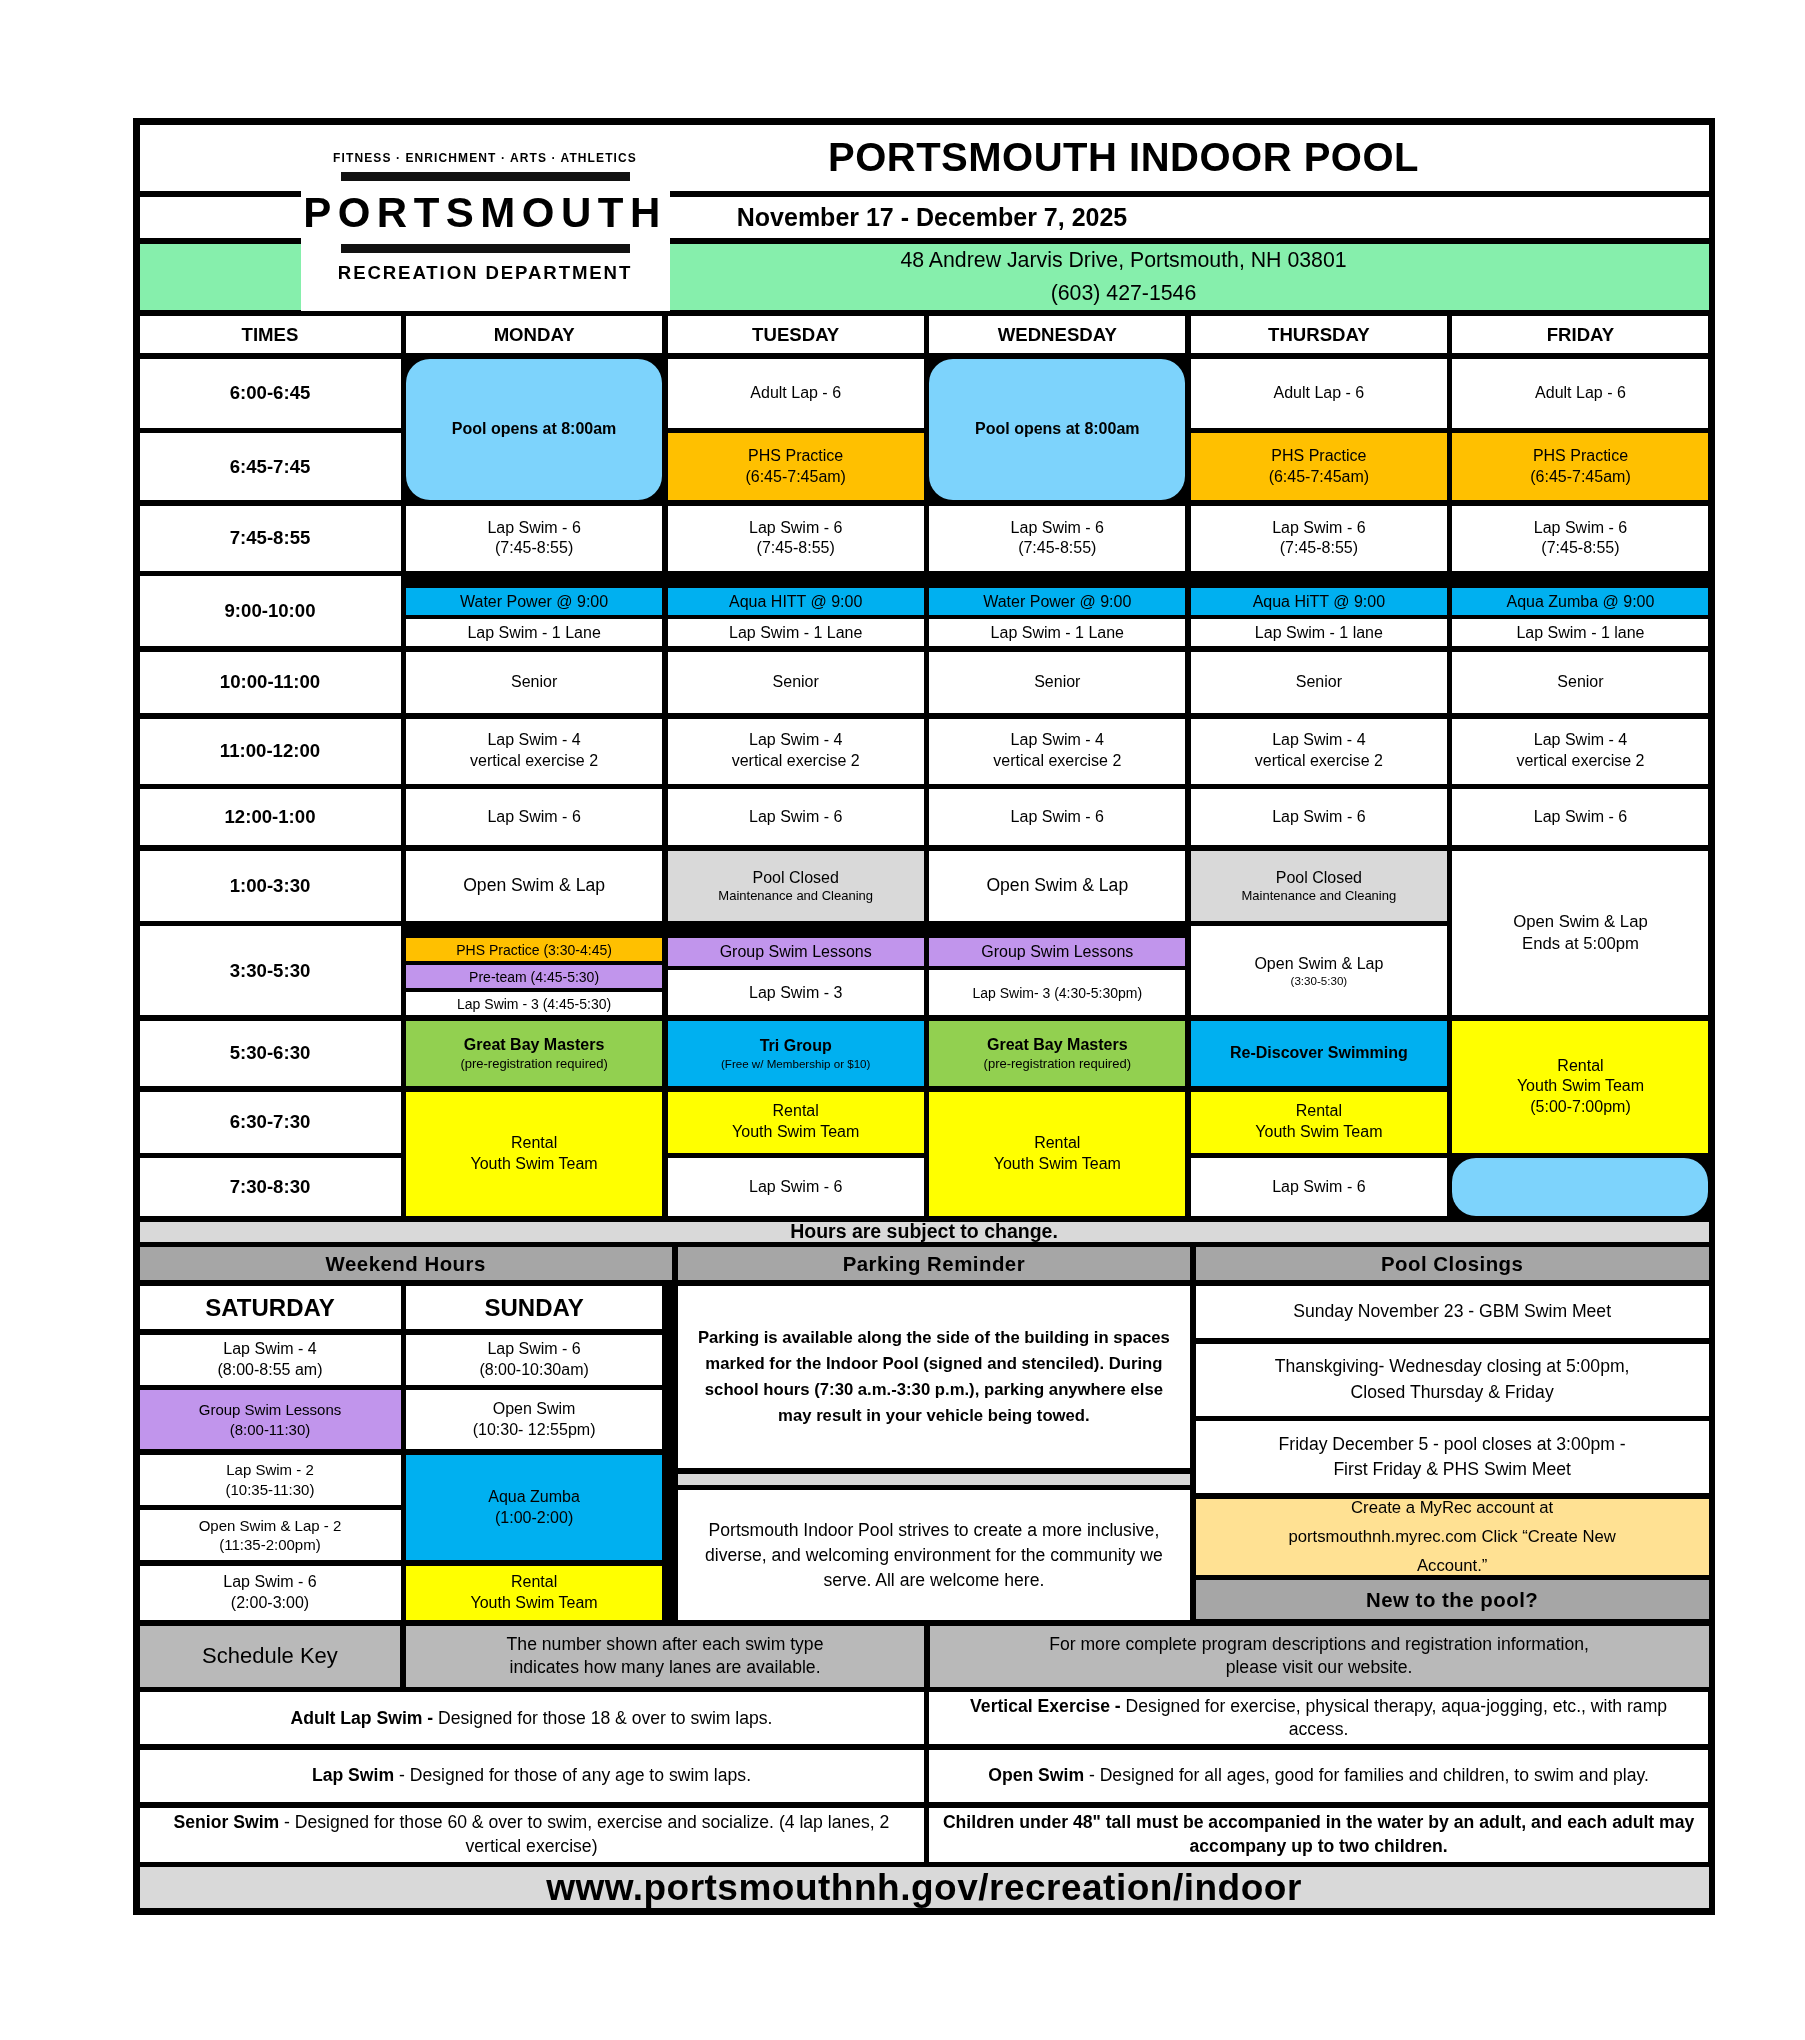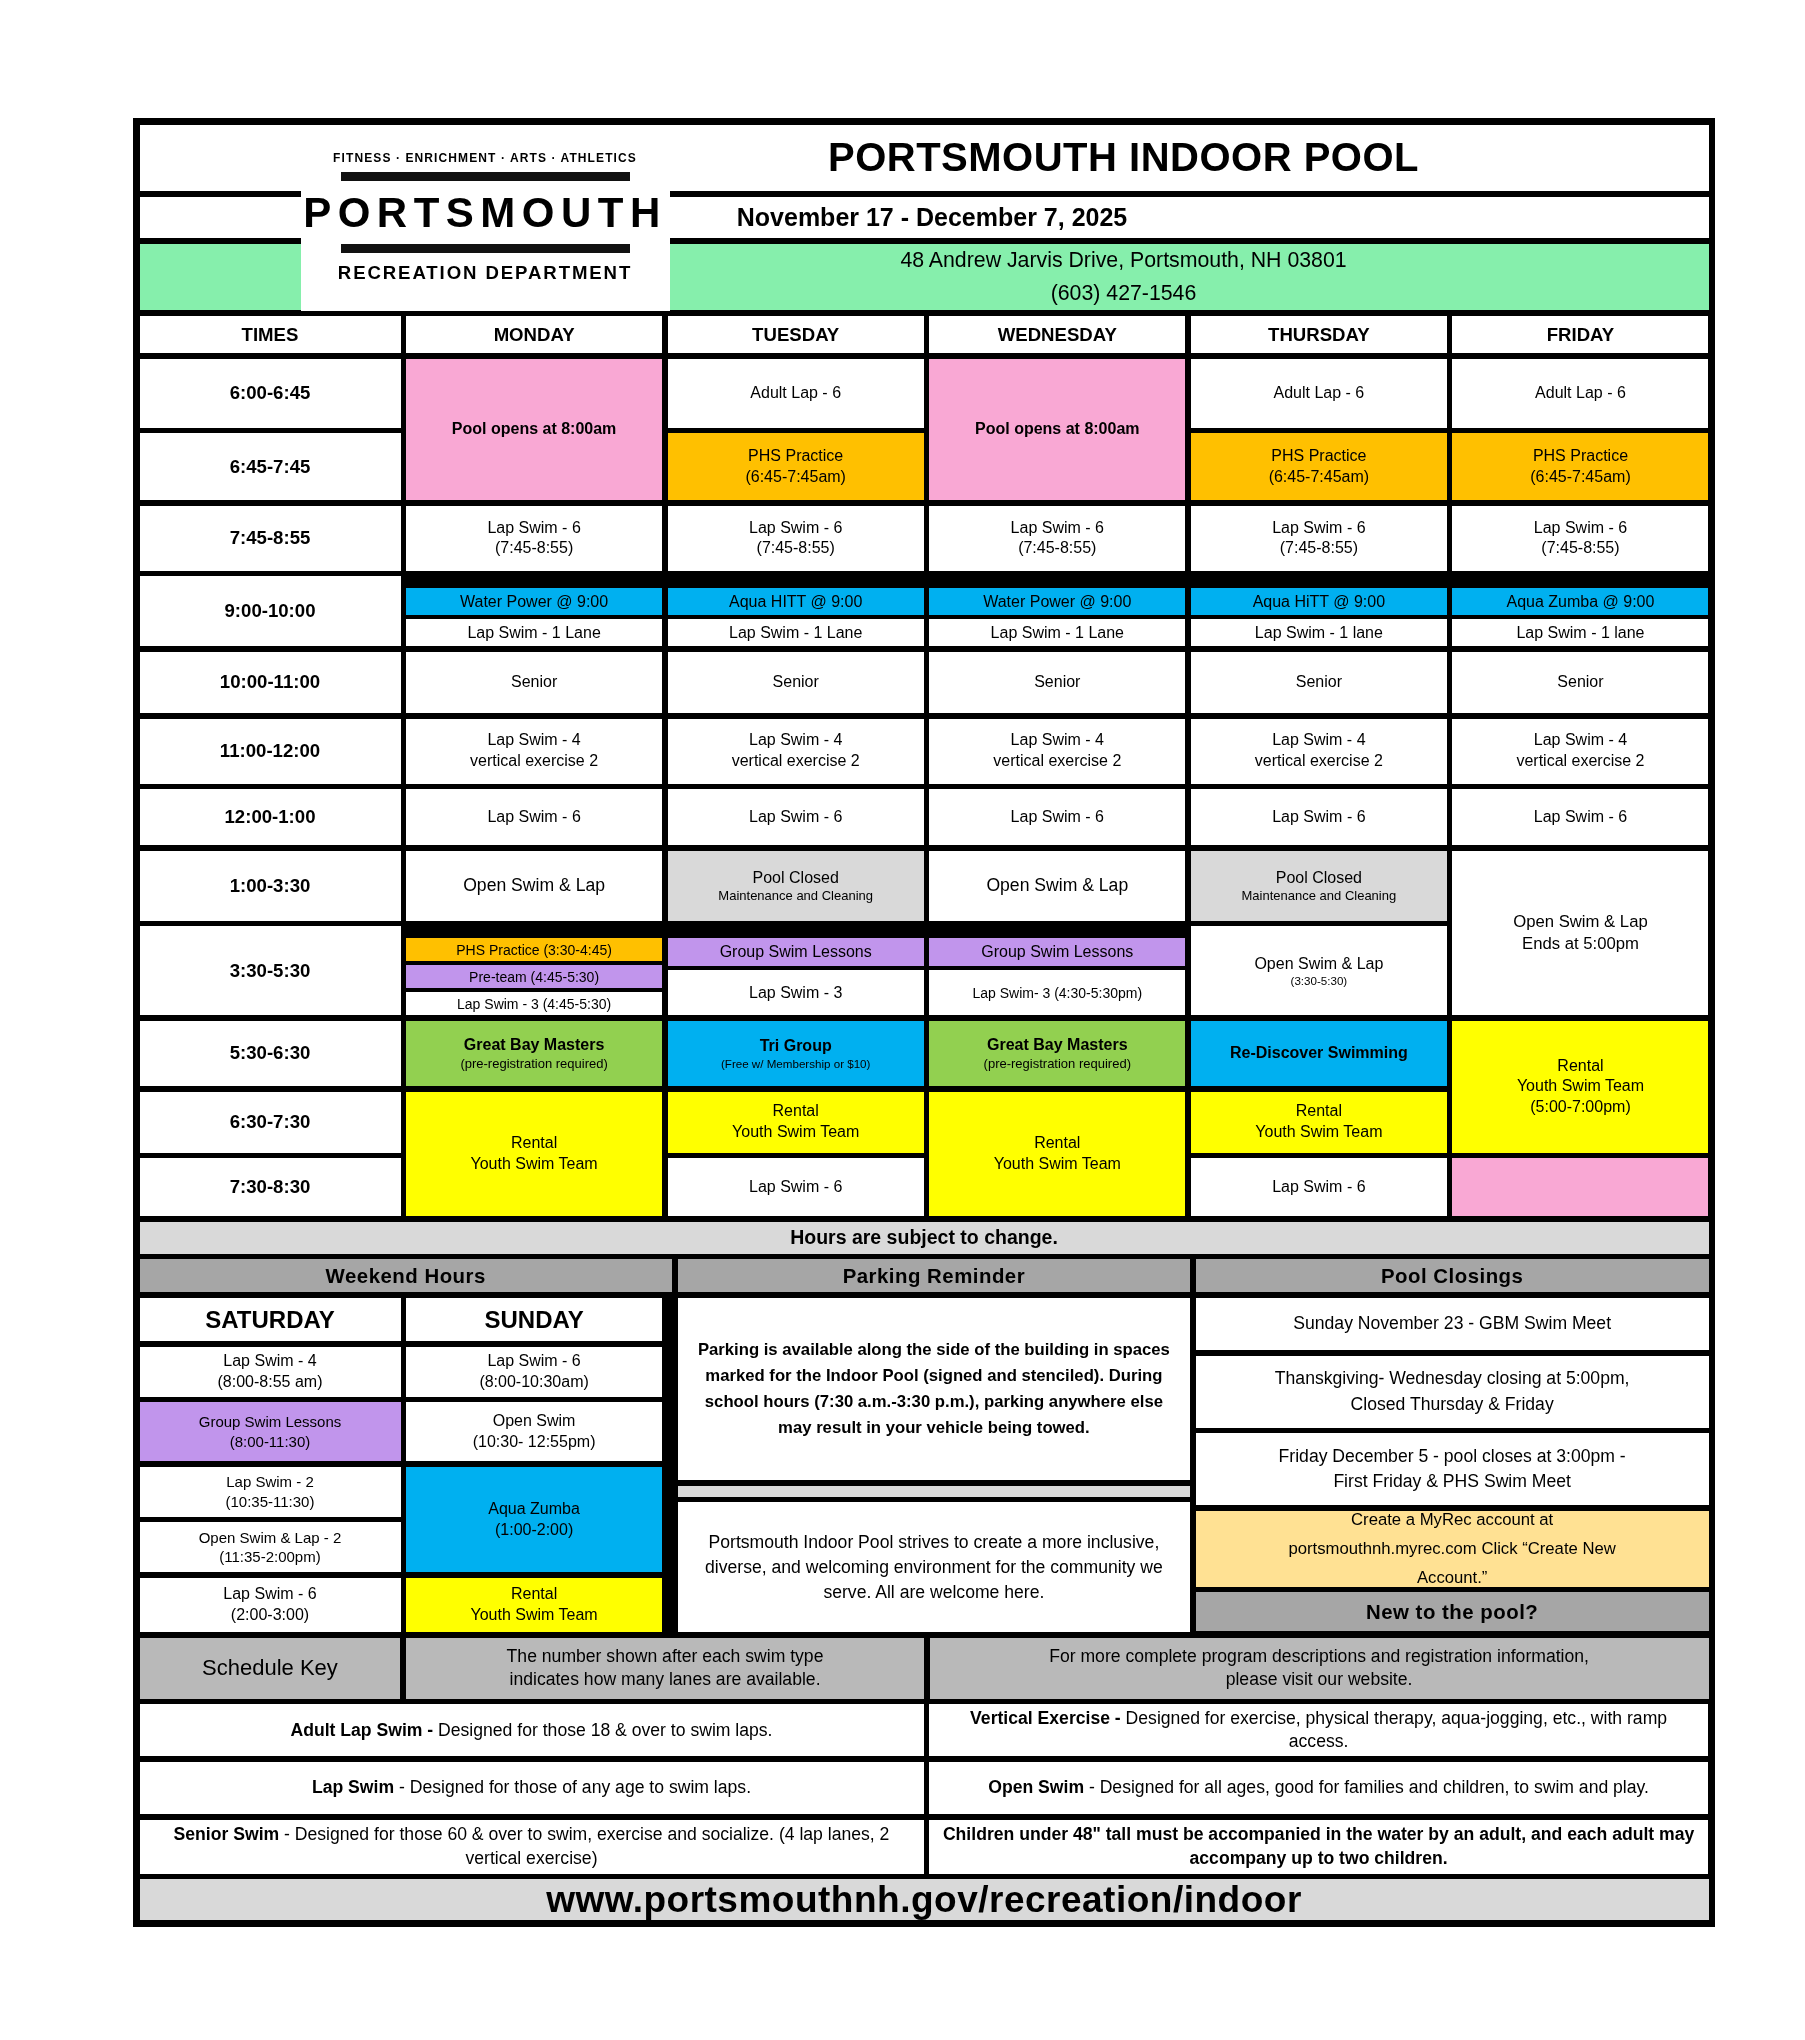--- a/index.html
+++ b/index.html
@@ -21,31 +21,31 @@
   #logo-dept{font-size:18.6px;font-weight:bold;letter-spacing:1.9px;margin-top:1.9px;}
   
   #grid{display:grid;grid-template-columns:261px 256px 256px 256px 256px 256px;grid-template-rows:37px 69px 67px 65px 70px 61px 65px 56px 70px 89px 65px 61px 58px;gap:5.6px;background:#000;}
   .dayhdr{font-weight:bold;font-size:18.6px;}
   .t{font-weight:bold;font-size:18.6px;}
   .split{padding:0;display:flex;flex-direction:column;align-items:stretch;margin-top:12px;}
   .split > div{flex:1;display:flex;align-items:center;justify-content:center;white-space:pre-line;}
   .split > div + div{border-top:4.6px solid #000;}
   .sub{font-size:13px;line-height:1.2;}
   .sub13{font-size:11.6px;line-height:1.2;}
-  .bg-gray{background:#f9a8d4;}
+  .bg-gray{background:#7dd3fc;border-radius:24px;}
   .bg-lgray{background:#d9d9d9;}
   .bg-orange{background:#ffc000;}
   .bg-blue{background:#00b0f0;}
   .bg-purple{background:#c195ec;}
   .bg-green{background:#92d050;}
   .bg-yellow{background:#ffff00;}
   .bg-tan{background:#ffe193;}
   .bg-dgray{background:#a6a6a6;}
   .bg-mgray{background:#b9b9b9;}
-  #hours-band{height:32px;font-weight:bold;font-size:19.5px;}
+  #hours-band{height:20px;font-weight:bold;font-size:19.5px;}
   
   #sections{display:flex;gap:5.6px;background:#000;}
   .seccol{display:flex;flex-direction:column;gap:5.6px;}
   .sechdr{height:33px;font-weight:bold;font-size:20.4px;letter-spacing:0.5px;}
   #wk-grid{display:grid;grid-template-columns:261px 256px;grid-template-rows:43px 50px 59px 50px 50px 54px;gap:5.6px;background:#000;}
   .wdhdr{font-weight:bold;font-size:24px;}
   #parking-box{height:182px;font-size:16.7px;font-weight:600;line-height:1.55;padding:0 13px;}
   #gray-strip{height:11px;}
   #mission-box{height:130px;font-size:17.6px;line-height:1.42;padding:0 5.6px;}
   .closing{font-size:17.6px;line-height:1.45;padding:0 7.4px;}

